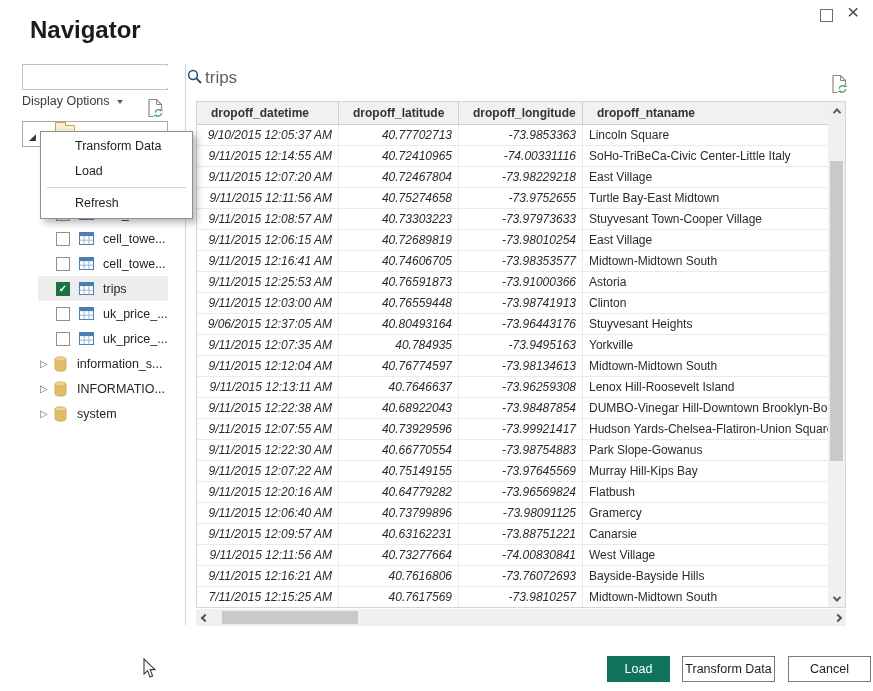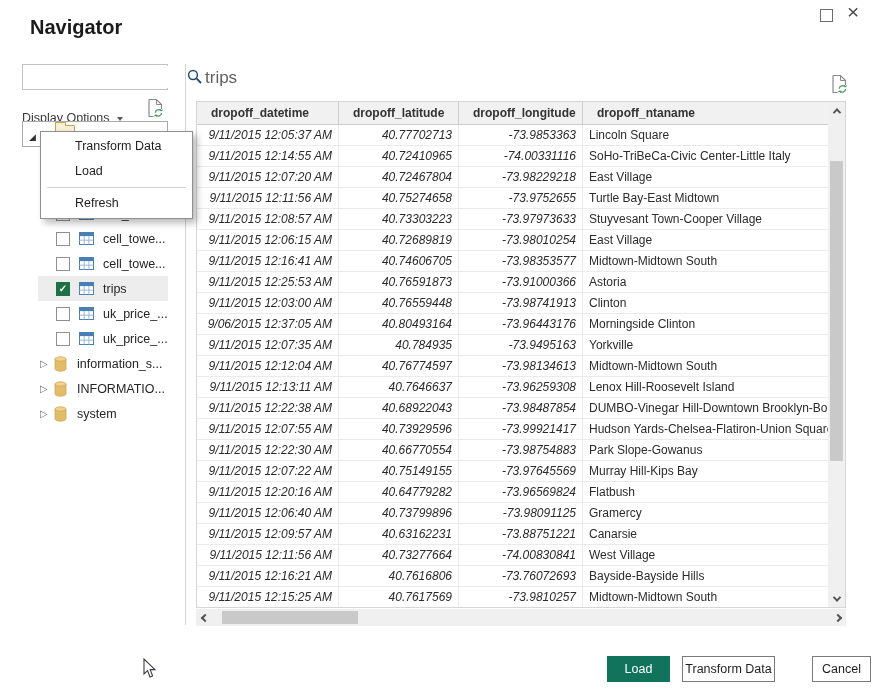--- a/index.html
+++ b/index.html
@@ -3,30 +3,30 @@
 <meta charset="utf-8">
 <style>
   * { margin:0; padding:0; box-sizing:border-box; }
   html,body { width:873px; height:691px; }
   body {
     font-family:"Liberation Sans", sans-serif;
     background:#ffffff; color:#252525;
     position:relative; overflow:hidden;
   }
   
-  .win-title { position:absolute; left:30px; top:16px; font-size:20px; font-weight:bold; color:#1b1b1b; }
+  .win-title { position:absolute; left:30px; top:16px; font-size:24px; font-weight:bold; color:#1b1b1b; }
   .btn-max { position:absolute; left:820px; top:9px; width:13px; height:13px; border:1px solid #6d6d6d; background:#fff; }
   .btn-close { position:absolute; left:847px; top:1px; font-size:21px; color:#4a4a4a; line-height:1; cursor:default; }
 
   
   .search-box { position:absolute; left:22px; top:64px; width:146px; height:26px; border:1px solid #c3c3c3; background:#fff; display:flex; align-items:center; }
   .search-box input { flex:1; border:none; outline:none; height:22px; padding:0 4px; font-size:12px; font-family:inherit; }
   .search-icon { width:18px; height:18px; margin-right:4px; flex:0 0 auto; }
 
-  .display-options { position:absolute; left:22px; top:111px; font-size:12.5px; color:#3a3a3a; display:flex; align-items:center; }
+  .display-options { position:absolute; left:22px; top:94px; font-size:12.5px; color:#3a3a3a; display:flex; align-items:center; }
   .caret-down { width:0; height:0; border-left:3.5px solid transparent; border-right:3.5px solid transparent; border-top:4px solid #5c5c5c; margin-left:7px; margin-top:2px; }
   .refresh-doc { position:absolute; width:17px; height:20px; }
   .refresh-doc.sidebar-pos { left:147px; top:98px; }
   .refresh-doc.preview-pos { left:831px; top:74px; }
 
   .tree-root-box { position:absolute; left:22px; top:121px; width:146px; height:26px; border:1px solid #a9a9a9; background:#fff; }
   .root-expander { position:absolute; left:6px; top:11px; font-size:9px; color:#333; line-height:1; }
   .folder-icon { position:absolute; left:32px; top:3px; width:20px; height:11px; border:1px solid #c9a353; background:#f9eed6; border-radius:1px; }
   .folder-icon:before { content:""; position:absolute; left:-1px; top:-4px; width:9px; height:3px; border:1px solid #c9a353; border-bottom:none; background:#f9eed6; border-radius:1px 1px 0 0; }
 
@@ -68,21 +68,21 @@
 
   
   .ctx-menu { position:absolute; left:40px; top:131px; width:153px; background:#fff; border:1px solid #8f8f8f; box-shadow:4px 4px 7px rgba(0,0,0,.28); z-index:20; padding:2px 0; }
   .ctx-item { height:25px; line-height:25px; padding-left:34px; font-size:12.5px; color:#1f1f1f; cursor:default; }
   .ctx-sep { border-top:1px solid #d2d2d2; margin:3px 6px; }
 
   
   .footer-btn { position:absolute; top:656px; height:26px; font-size:12.5px; text-align:center; line-height:24px; cursor:default; }
   .btn-load { left:607px; width:63px; background:#11735c; color:#fff; border:1px solid #11735c; }
   .btn-transform { left:682px; width:93px; background:#fff; color:#1f1f1f; border:1px solid #7a7a7a; }
-  .btn-cancel { left:788px; width:59px; background:#fff; color:#1f1f1f; border:1px solid #7a7a7a;margin-left:24px; }
+  .btn-cancel { left:788px; width:83px; background:#fff; color:#1f1f1f; border:1px solid #7a7a7a; }
 
   .mouse-cursor { position:absolute; left:143px; top:658px; z-index:30; }
 </style>
 </head>
 <body>
 
 <div class="win-title">Navigator</div>
 <div class="btn-max"></div>
 <div class="btn-close">×</div>
 
@@ -248,21 +248,21 @@
 
 <div class="preview-table">
   <div class="thead">
       <div class="th c0">dropoff_datetime</div>
       <div class="th c1">dropoff_latitude</div>
       <div class="th c2">dropoff_longitude</div>
       <div class="th c3">dropoff_ntaname</div>
     </div>
   <div>
       <div class="trow">
-        <div class="tcell c0">9/11/2015 12:05:37 AM</div>
+        <div class="tcell c0">9/10/2015 12:05:37 AM</div>
         <div class="tcell c1">40.77702713</div>
         <div class="tcell c2">-73.9853363</div>
         <div class="tcell c3">Lincoln Square</div>
       </div>
       <div class="trow">
         <div class="tcell c0">9/11/2015 12:14:55 AM</div>
         <div class="tcell c1">40.72410965</div>
         <div class="tcell c2">-74.00331116</div>
         <div class="tcell c3">SoHo-TriBeCa-Civic Center-Little Italy</div>
       </div>
@@ -305,21 +305,21 @@
       <div class="trow">
         <div class="tcell c0">9/11/2015 12:03:00 AM</div>
         <div class="tcell c1">40.76559448</div>
         <div class="tcell c2">-73.98741913</div>
         <div class="tcell c3">Clinton</div>
       </div>
       <div class="trow">
         <div class="tcell c0">9/06/2015 12:37:05 AM</div>
         <div class="tcell c1">40.80493164</div>
         <div class="tcell c2">-73.96443176</div>
-        <div class="tcell c3">Morningside Clinton</div>
+        <div class="tcell c3">Stuyvesant Heights</div>
       </div>
       <div class="trow">
         <div class="tcell c0">9/11/2015 12:07:35 AM</div>
         <div class="tcell c1">40.784935</div>
         <div class="tcell c2">-73.9495163</div>
         <div class="tcell c3">Yorkville</div>
       </div>
       <div class="trow">
         <div class="tcell c0">9/11/2015 12:12:04 AM</div>
         <div class="tcell c1">40.76774597</div>
@@ -380,21 +380,21 @@
         <div class="tcell c2">-74.00830841</div>
         <div class="tcell c3">West Village</div>
       </div>
       <div class="trow">
         <div class="tcell c0">9/11/2015 12:16:21 AM</div>
         <div class="tcell c1">40.7616806</div>
         <div class="tcell c2">-73.76072693</div>
         <div class="tcell c3">Bayside-Bayside Hills</div>
       </div>
       <div class="trow">
-        <div class="tcell c0">9/11/2015 12:15:25 AM</div>
+        <div class="tcell c0">7/11/2015 12:15:25 AM</div>
         <div class="tcell c1">40.7617569</div>
         <div class="tcell c2">-73.9810257</div>
         <div class="tcell c3">Midtown-Midtown South</div>
       </div>
     </div>
   <div class="vscroll">
     <div class="sb-arrow" style="top:0;left:0;">
         <span class="chev up"></span>
       </div>
     <div class="thumb"></div>

